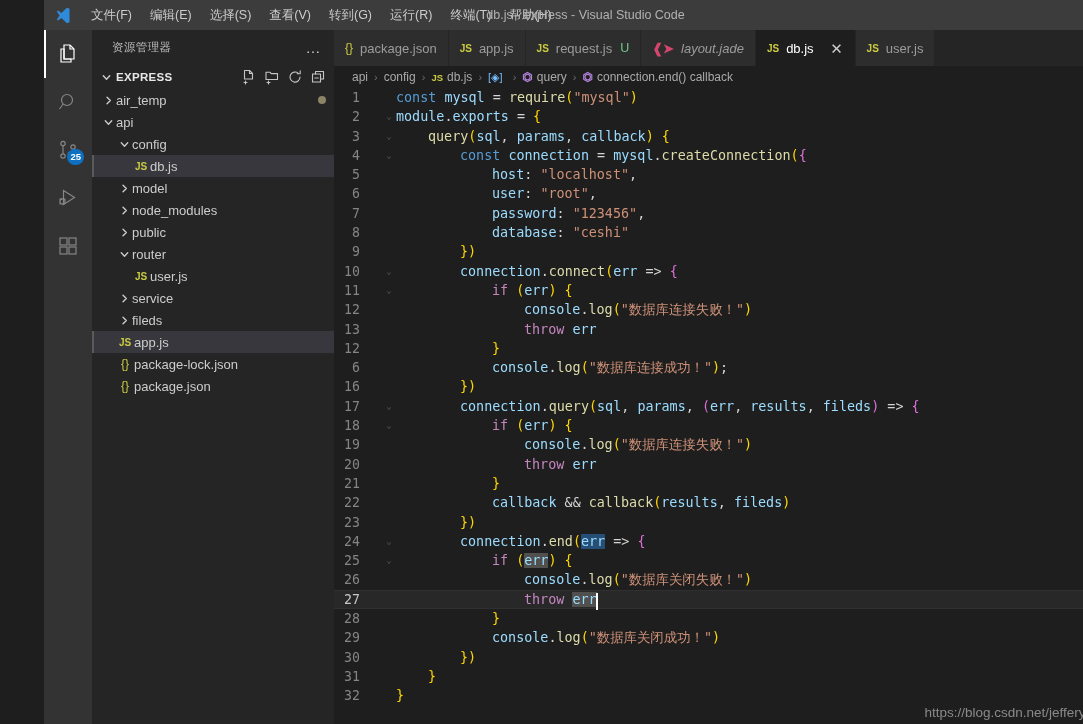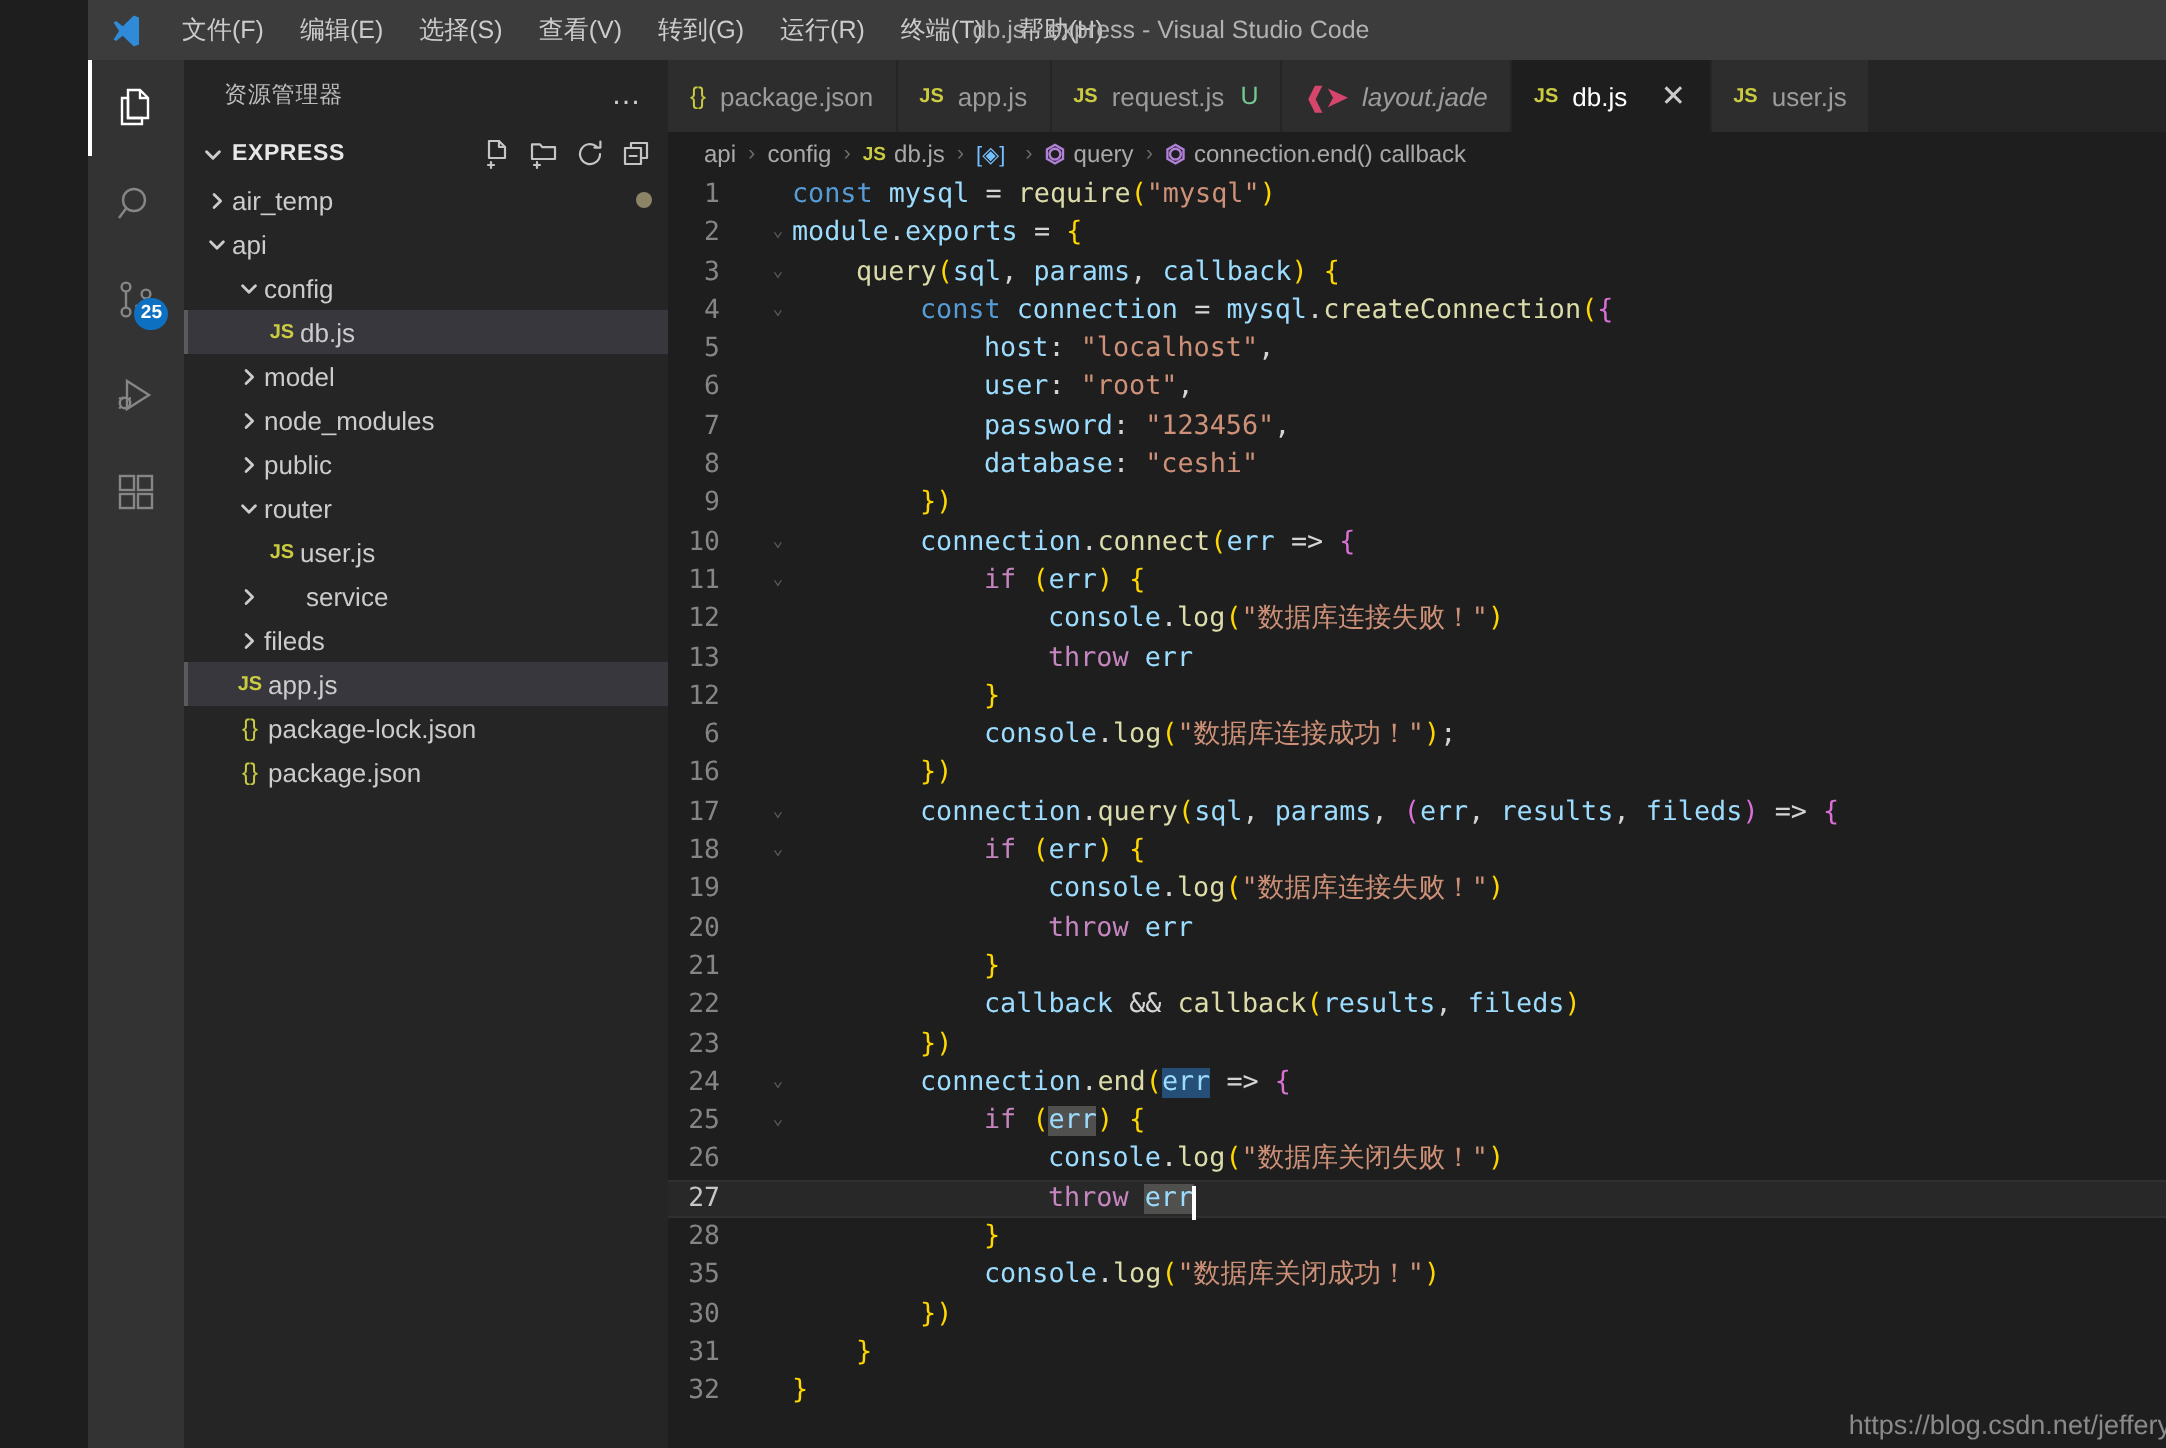--- a/index.html
+++ b/index.html
@@ -331,21 +331,21 @@
               <svg viewBox="0 0 12 12">
                 <path d="M2.5 4.2 6 7.8 9.5 4.2"></path>
               </svg>
             </span>
             <span class="lbl">router</span>
           </div>
           <div class="row" style="padding-left: 40px;">
             <span class="ficon js">JS</span>
             <span class="lbl">user.js</span>
           </div>
-          <div class="row" style="padding-left: 24px; gap: 21px;">
+          <div class="row" style="padding-left: 24px;">
             <span class="twisty">
               <svg viewBox="0 0 12 12">
                 <path d="M4.4 2.5 8 6l-3.6 3.5"></path>
               </svg>
             </span>
             <span class="lbl">service</span>
           </div>
           <div class="row" style="padding-left: 24px;">
             <span class="twisty">
               <svg viewBox="0 0 12 12">
@@ -454,21 +454,21 @@
             <div class="code-line"><span class="ln">19</span><span class="fold"></span><span class="src" style="padding-left:128px"><span class="var">console</span><span class="pun">.</span><span class="fn">log</span><span class="br1">(</span><span class="str">"数据库连接失败！"</span><span class="br1">)</span></span></div>
             <div class="code-line"><span class="ln">20</span><span class="fold"></span><span class="src" style="padding-left:128px"><span class="kwp">throw</span><span class="pun"> </span><span class="var">err</span></span></div>
             <div class="code-line"><span class="ln">21</span><span class="fold"></span><span class="src" style="padding-left:96px"><span class="br1">}</span></span></div>
             <div class="code-line"><span class="ln">22</span><span class="fold"></span><span class="src" style="padding-left:96px"><span class="var">callback</span><span class="pun"> </span><span class="pun">&amp;</span><span class="pun">&amp;</span><span class="pun"> </span><span class="fn">callback</span><span class="br1">(</span><span class="var">results</span><span class="pun">,</span><span class="pun"> </span><span class="var">fileds</span><span class="br1">)</span></span></div>
             <div class="code-line"><span class="ln">23</span><span class="fold"></span><span class="src" style="padding-left:64px"><span class="br1">}</span><span class="br1">)</span></span></div>
             <div class="code-line"><span class="ln">24</span><span class="fold">⌄</span><span class="src" style="padding-left:64px"><span class="var">connection</span><span class="pun">.</span><span class="fn">end</span><span class="br1">(</span><span class="sel"><span class="var">err</span></span><span class="pun"> </span><span class="pun">=</span><span class="pun">&gt;</span><span class="pun"> </span><span class="br2">{</span></span></div>
             <div class="code-line"><span class="ln">25</span><span class="fold">⌄</span><span class="src" style="padding-left:96px"><span class="kwp">if</span><span class="pun"> </span><span class="br1">(</span><span class="occ"><span class="var">err</span></span><span class="br1">)</span><span class="pun"> </span><span class="br1">{</span></span></div>
             <div class="code-line"><span class="ln">26</span><span class="fold"></span><span class="src" style="padding-left:128px"><span class="var">console</span><span class="pun">.</span><span class="fn">log</span><span class="br1">(</span><span class="str">"数据库关闭失败！"</span><span class="br1">)</span></span></div>
             <div class="code-line active"><span class="ln">27</span><span class="fold"></span><span class="src" style="padding-left:128px"><span class="kwp">throw</span><span class="pun"> </span><span class="occ"><span class="var">err</span></span><span class="cursor"></span></span></div>
             <div class="code-line"><span class="ln">28</span><span class="fold"></span><span class="src" style="padding-left:96px"><span class="br1">}</span></span></div>
-            <div class="code-line"><span class="ln">35</span><span class="fold"></span><span class="src" style="padding-left:96px"><span class="var">console</span><span class="pun">.</span><span class="fn">log</span><span class="br1">(</span><span class="str">"数据库关闭成功！"</span><span class="br1">)</span></span></div>
+            <div class="code-line"><span class="ln">29</span><span class="fold"></span><span class="src" style="padding-left:96px"><span class="var">console</span><span class="pun">.</span><span class="fn">log</span><span class="br1">(</span><span class="str">"数据库关闭成功！"</span><span class="br1">)</span></span></div>
             <div class="code-line"><span class="ln">30</span><span class="fold"></span><span class="src" style="padding-left:64px"><span class="br1">}</span><span class="br1">)</span></span></div>
             <div class="code-line"><span class="ln">31</span><span class="fold"></span><span class="src" style="padding-left:32px"><span class="br1">}</span></span></div>
             <div class="code-line"><span class="ln">32</span><span class="fold"></span><span class="src" style="padding-left:0px"><span class="br1">}</span></span></div>
           </div>
       </div>
     </div>
   </div>
 
   <div class="watermark">https://blog.csdn.net/jefferylong</div>
 </div>

